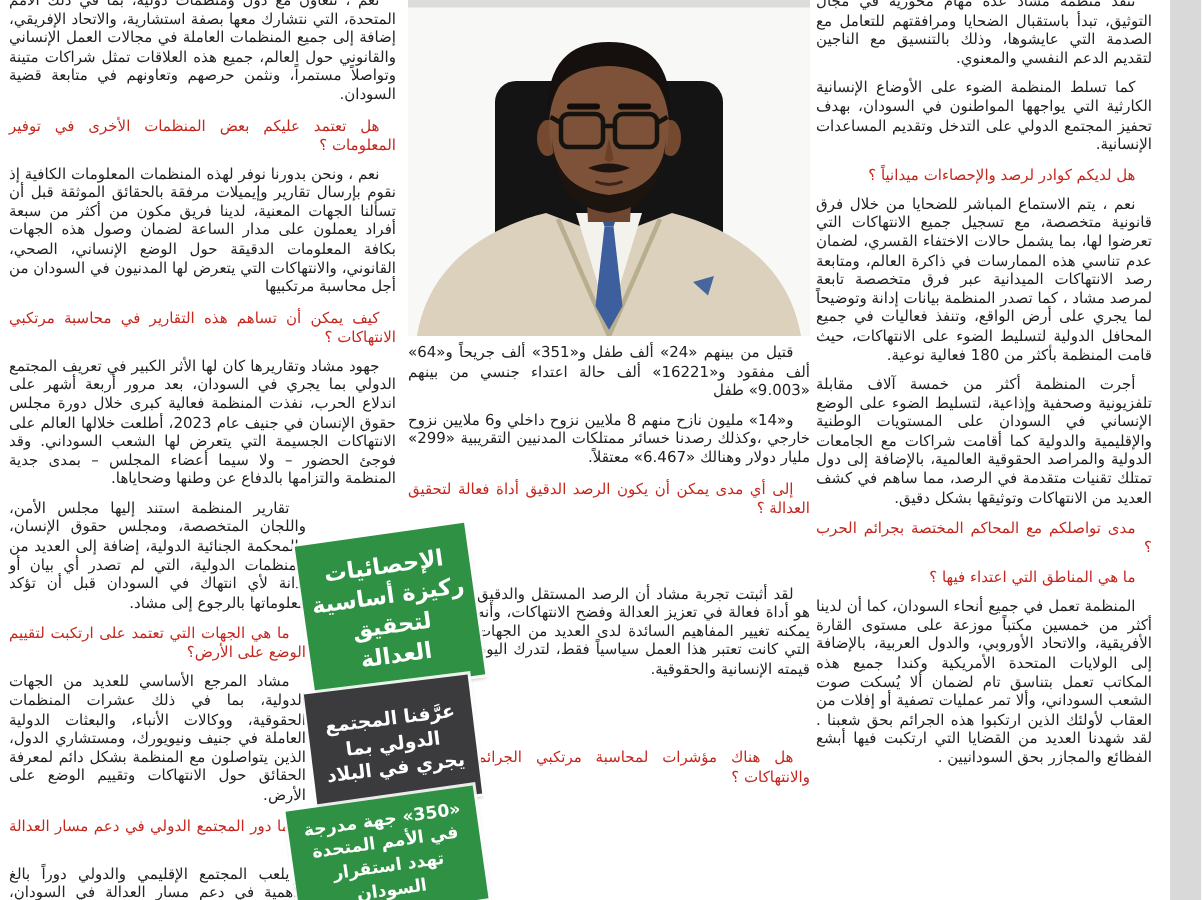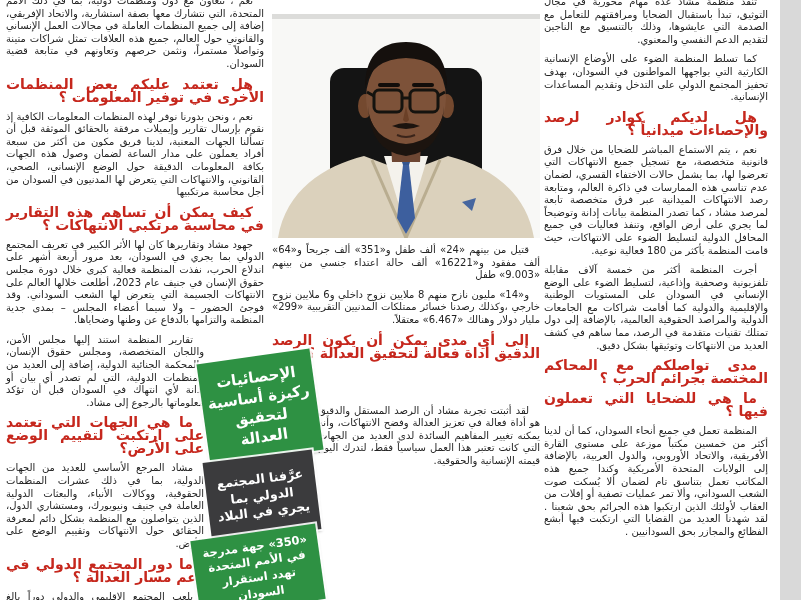--- a/index.html
+++ b/index.html
@@ -1,25 +1,25 @@
 <!DOCTYPE html>
 <html lang="ar"><head>
 <meta charset="utf-8">
 <style>
   html,body{margin:0;padding:0;background:#ffffff;}
   .page{position:relative;width:801px;height:600px;background:#ffffff;overflow:hidden;
         font-family:"DejaVu Sans",sans-serif;color:#232323;}
   .edge-strip{position:absolute;top:0;right:0;width:21px;height:600px;background:#d9d9d9;}
   .col{position:absolute;direction:rtl;text-align:justify;}
   .col-right{left:544px;top:-4px;width:224px;}
-  .col-middle{left:272px;top:14px;width:268px;}
+  .col-middle{left:272px;top:0;width:268px;}
   .col-left{left:6px;top:-5px;width:258px;}
   .para{font-size:10px;line-height:12.6px;margin:0 0 7px;text-indent:11px;}
-  .question{font-size:14px;line-height:13px;margin:3px 0 7px;text-indent:11px;
-            color:#c6271d;font-weight:700;}
+  .question{font-size:10px;line-height:13px;margin:3px 0 7px;text-indent:11px;
+            color:#c6271d;font-weight:400;}
   .inset-l{margin-left:46px;margin-top:45px;}
   .inset-r{margin-right:60px;}
   .photo-wrap{width:268px;height:224px;margin:0 0 6px;overflow:hidden;}
   .quote{position:absolute;z-index:5;display:flex;align-items:center;justify-content:center;
          direction:rtl;text-align:center;color:#ffffff;font-weight:700;padding:5px;
          box-shadow:0 0 0 2px rgba(255,255,255,.9),0 2px 3px rgba(0,0,0,.35);}
   .quote.green{background:#2e9143;}
   .quote.dark{background:#3b3b3d;}
   .quote-1{left:203px;top:356px;width:104px;height:92px;transform:rotate(-8deg);font-size:15px;line-height:1.35;}
   .quote-2{left:207px;top:456px;width:100px;height:70px;transform:rotate(-7deg);font-size:12.5px;line-height:1.35;}
@@ -32,21 +32,21 @@
 
   <div class="edge-strip"></div>
 
   <section class="col col-right">
     <p class="para">تنفذ منظمة مشاد عدة مهام محورية في مجال التوثيق، تبدأ باستقبال الضحايا ومرافقتهم للتعامل مع الصدمة التي عايشوها، وذلك بالتنسيق مع الناجين لتقديم الدعم النفسي والمعنوي.</p>
     <p class="para">كما تسلط المنظمة الضوء على الأوضاع الإنسانية الكارثية التي يواجهها المواطنون في السودان، بهدف تحفيز المجتمع الدولي على التدخل وتقديم المساعدات الإنسانية.</p>
     <h3 class="question">هل لديكم كوادر لرصد والإحصاءات ميدانياً ؟</h3>
     <p class="para">نعم ، يتم الاستماع المباشر للضحايا من خلال فرق قانونية متخصصة، مع تسجيل جميع الانتهاكات التي تعرضوا لها، بما يشمل حالات الاختفاء القسري، لضمان عدم تناسي هذه الممارسات في ذاكرة العالم، ومتابعة رصد الانتهاكات الميدانية عبر فرق متخصصة تابعة لمرصد مشاد ، كما تصدر المنظمة بيانات إدانة وتوضيحاً لما يجري على أرض الواقع، وتنفذ فعاليات في جميع المحافل الدولية لتسليط الضوء على الانتهاكات، حيث قامت المنظمة بأكثر من 180 فعالية نوعية.</p>
     <p class="para">أجرت المنظمة أكثر من خمسة آلاف مقابلة تلفزيونية وصحفية وإذاعية، لتسليط الضوء على الوضع الإنساني في السودان على المستويات الوطنية والإقليمية والدولية كما أقامت شراكات مع الجامعات الدولية والمراصد الحقوقية العالمية، بالإضافة إلى دول تمتلك تقنيات متقدمة في الرصد، مما ساهم في كشف العديد من الانتهاكات وتوثيقها بشكل دقيق.</p>
     <h3 class="question">مدى تواصلكم مع المحاكم المختصة بجرائم الحرب ؟</h3>
-    <h3 class="question">ما هي للضحايا التي تعملون فيها ؟</h3>
+    <h3 class="question">ما هي المناطق التي اعتداء فيها ؟</h3>
     <p class="para">المنظمة تعمل في جميع أنحاء السودان، كما أن لدينا أكثر من خمسين مكتباً موزعة على مستوى القارة الأفريقية، والاتحاد الأوروبي، والدول العربية، بالإضافة إلى الولايات المتحدة الأمريكية وكندا جميع هذه المكاتب تعمل بتناسق تام لضمان ألا يُسكت صوت الشعب السوداني، وألا تمر عمليات تصفية أو إفلات من العقاب لأولئك الذين ارتكبوا هذه الجرائم بحق شعبنا . لقد شهدنا العديد من القضايا التي ارتكبت فيها أبشع الفظائع والمجازر بحق السودانيين .</p>
 
   </section>
 
   <section class="col col-middle">
     <div class="photo-wrap">
       <svg viewBox="0 0 268 224" width="268" height="224" xmlns="http://www.w3.org/2000/svg">
         <rect width="268" height="224" fill="#f8f8f6"></rect>
         <rect width="268" height="5" fill="#dcdcda"></rect>
         <rect x="58" y="54" width="152" height="170" rx="14" fill="#141414"></rect>
@@ -72,20 +72,21 @@
         <path d="M130 84 L138 84" stroke="#15130f" stroke-width="3"></path>
         <path d="M102 82 L95 78 M166 82 L173 78" stroke="#15130f" stroke-width="3"></path>
         <path d="M134 92 L131 106 Q134 110 137 106 Z" fill="#6b4027"></path>
         <path d="M125 121 Q134 125 143 121" stroke="#3a241a" stroke-width="2" fill="none"></path>
       </svg>
     </div>
     <p class="para">قتيل من بينهم «24» ألف طفل و«351» ألف جريحاً و«64» ألف مفقود و«16221» ألف حالة اعتداء جنسي من بينهم «9.003» طفل</p>
     <p class="para">و«14» مليون نازح منهم 8 ملايين نزوح داخلي و6 ملايين نزوح خارجي ،وكذلك رصدنا خسائر ممتلكات المدنيين التقريبية «299» مليار دولار وهنالك «6.467» معتقلاً.</p>
     <h3 class="question">إلى أي مدى يمكن أن يكون الرصد الدقيق أداة فعالة لتحقيق العدالة ؟</h3>
     <p class="para inset-l">لقد أثبتت تجربة مشاد أن الرصد المستقل والدقيق هو أداة فعالة في تعزيز العدالة وفضح الانتهاكات، وأنه يمكنه تغيير المفاهيم السائدة لدى العديد من الجهات التي كانت تعتبر هذا العمل سياسياً فقط، لتدرك اليوم قيمته الإنسانية والحقوقية.</p>
+    <h3 class="question inset-l">هل هناك مؤشرات لمحاسبة مرتكبي الجرائم والانتهاكات ؟</h3>
   </section>
 
   <section class="col col-left">
     <p class="para">نعم ، نتعاون مع دول ومنظمات دولية، بما في ذلك الأمم المتحدة، التي نتشارك معها بصفة استشارية، والاتحاد الإفريقي، إضافة إلى جميع المنظمات العاملة في مجالات العمل الإنساني والقانوني حول العالم، جميع هذه العلاقات تمثل شراكات متينة وتواصلاً مستمراً، ونثمن حرصهم وتعاونهم في متابعة قضية السودان.</p>
     <h3 class="question">هل تعتمد عليكم بعض المنظمات الأخرى في توفير المعلومات ؟</h3>
     <p class="para">نعم ، ونحن بدورنا نوفر لهذه المنظمات المعلومات الكافية إذ نقوم بإرسال تقارير وإيميلات مرفقة بالحقائق الموثقة قبل أن تسألنا الجهات المعنية، لدينا فريق مكون من أكثر من سبعة أفراد يعملون على مدار الساعة لضمان وصول هذه الجهات بكافة المعلومات الدقيقة حول الوضع الإنساني، الصحي، القانوني، والانتهاكات التي يتعرض لها المدنيون في السودان من أجل محاسبة مرتكبيها</p>
     <h3 class="question">كيف يمكن أن تساهم هذه التقارير في محاسبة مرتكبي الانتهاكات ؟</h3>
     <p class="para">جهود مشاد وتقاريرها كان لها الأثر الكبير في تعريف المجتمع الدولي بما يجري في السودان، بعد مرور أربعة أشهر على اندلاع الحرب، نفذت المنظمة فعالية كبرى خلال دورة مجلس حقوق الإنسان في جنيف عام 2023، أطلعت خلالها العالم على الانتهاكات الجسيمة التي يتعرض لها الشعب السوداني. وقد فوجئ الحضور – ولا سيما أعضاء المجلس – بمدى جدية المنظمة والتزامها بالدفاع عن وطنها وضحاياها.</p>
     <p class="para inset-r">تقارير المنظمة استند إليها مجلس الأمن، واللجان المتخصصة، ومجلس حقوق الإنسان، والمحكمة الجنائية الدولية، إضافة إلى العديد من المنظمات الدولية، التي لم تصدر أي بيان أو إدانة لأي انتهاك في السودان قبل أن تؤكد معلوماتها بالرجوع إلى مشاد.</p>
     <h3 class="question inset-r">ما هي الجهات التي تعتمد على ارتكبت لتقييم الوضع على الأرض؟</h3>

